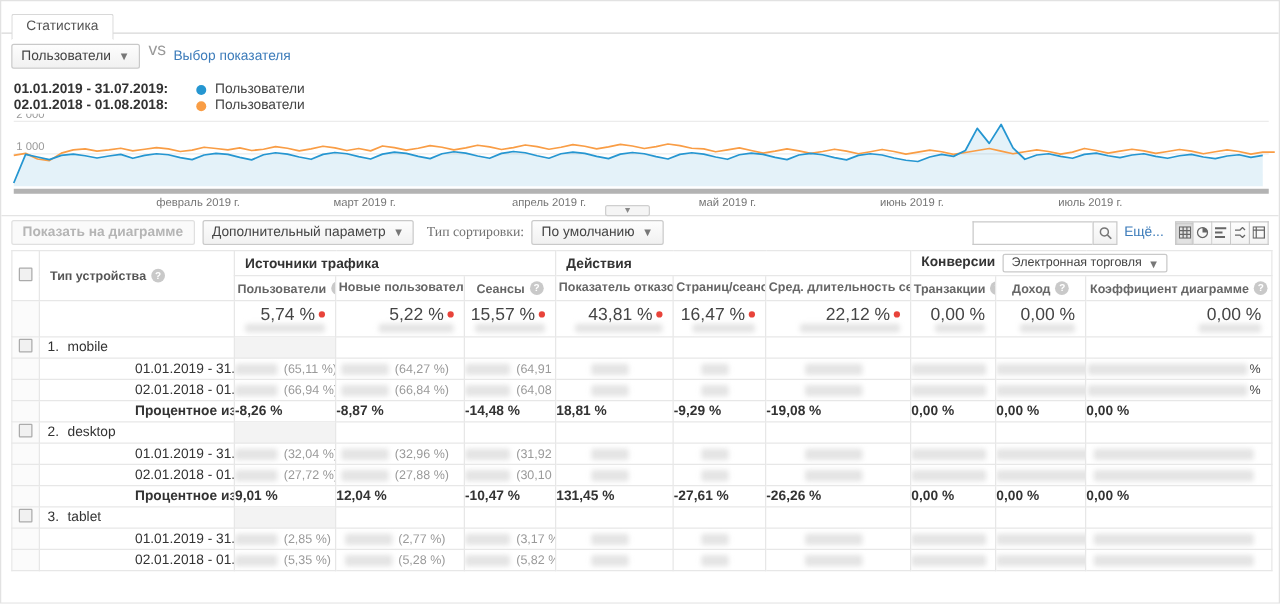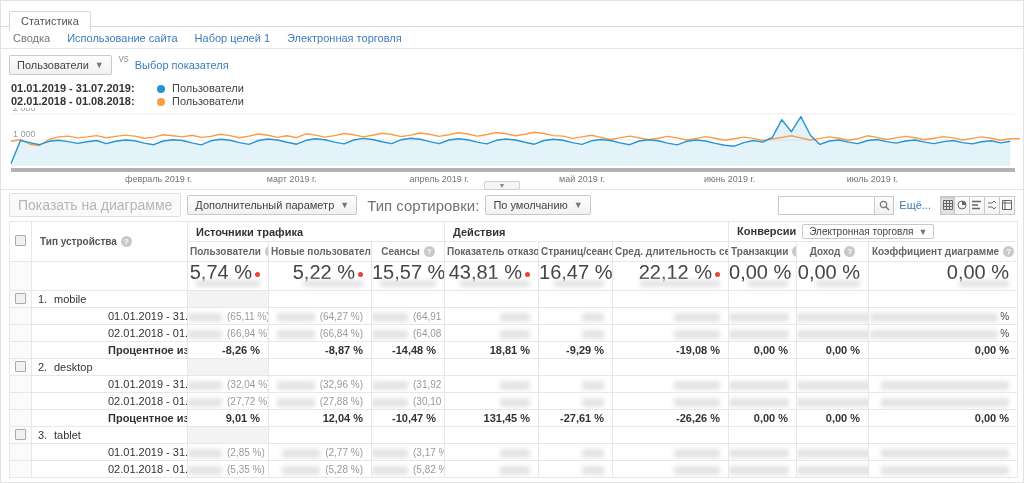--- a/index.html
+++ b/index.html
@@ -14,21 +14,21 @@
   
   .subnav { display:flex; gap:17px; padding:5px 12px 4px; border-bottom:1px solid #e6e6e6; font-size:11px; }
   .subnav-item { color:#3d7cba; cursor:pointer; }
   .subnav-item.active { color:#767676; cursor:default; }
 
   
   .toolbar { display:flex; align-items:center; padding:4px 8px 3px; font-size:11px; }
   .dd-btn { display:inline-flex; align-items:center; gap:6px; border:1px solid #c9c9c9; border-radius:2px;
             background:linear-gradient(#fdfdfd,#f1f1f1); color:#444; padding:3px 7px; font-size:11px; cursor:pointer; white-space:nowrap; }
   .caret { font-size:9px; color:#777; }
-  .vs-glyph { color:#999; font-size:10px; margin:0 6px 12px 7px; }
+  .vs-glyph { color:#999; font-size:14px; margin:0 6px 12px 7px; }
   .link { color:#3d7cba; cursor:pointer; text-decoration:none; font-size:11px; }
   .toolbar-right { margin-left:auto; display:flex; align-items:center; gap:6px; }
   .seg { display:inline-flex; }
   .seg-btn { border:1px solid #c9c9c9; border-left:none; background:linear-gradient(#fdfdfd,#f3f3f3);
              padding:3px 9px; font-size:11px; color:#444; cursor:pointer; }
   .seg-btn:first-child { border-left:1px solid #c9c9c9; border-radius:2px 0 0 2px; }
   .seg-btn:last-child { border-radius:0 2px 2px 0; }
   .seg-btn.selected { background:#e6e6e6; box-shadow:inset 0 1px 2px rgba(0,0,0,.15); color:#222; }
   .icon-btn { border:1px solid #c9c9c9; background:linear-gradient(#fdfdfd,#f3f3f3); padding:2px 5px; cursor:pointer; display:inline-flex; align-items:center; border-radius:2px; height:20px; }
   .icon-btn.selected { background:#e6e6e6; box-shadow:inset 0 1px 2px rgba(0,0,0,.15); }
@@ -42,22 +42,22 @@
 
   
   .chart-wrap { position:relative; border-bottom:1px solid #e4e4e4; height:82px; }
   .chart-handle { position:absolute; left:483px; bottom:-1px; width:36px; height:9px; background:#f5f5f5;
                   border:1px solid #cfcfcf; border-radius:2px; font-size:7px; color:#888; text-align:center; line-height:7px; cursor:pointer; }
 
   
   .primary-row { padding:4px 10px 1px; font-size:11px; color:#737373; }
   .primary-row b { color:#333; font-weight:bold; margin-left:4px; }
   .controls { display:flex; align-items:center; padding:3px 8px 4px; gap:6px; }
-  .btn-disabled { border:1px solid #e0e0e0; background:#fafafa; color:#b5b5b5; padding:3px 8px; font-size:14px; border-radius:2px; }
-  .ctl-label { font-size:15px; color:#737373; margin-left:4px; }
+  .btn-disabled { border:1px solid #e0e0e0; background:#fafafa; color:#b5b5b5; padding:3px 8px; font-size:11px; border-radius:2px;font-weight:bold; }
+  .ctl-label { font-size:11px; color:#737373; margin-left:4px;font-family:Liberation Serif, serif; }
   .controls-right { margin-left:auto; display:flex; align-items:center; gap:5px; }
   .search-box { display:inline-flex; }
   .search-input { width:96px; height:19px; border:1px solid #c9c9c9; border-right:none; font-size:11px; padding:0 4px; outline:none; }
   .search-btn { width:20px; height:19px; border:1px solid #c9c9c9; background:linear-gradient(#fdfdfd,#f1f1f1); display:inline-flex; align-items:center; justify-content:center; cursor:pointer; }
   .views { display:inline-flex; margin-left:4px; }
   .view-btn { width:15px; height:19px; border:1px solid #c9c9c9; border-left:none; background:linear-gradient(#fdfdfd,#f3f3f3); display:inline-flex; align-items:center; justify-content:center; cursor:pointer; }
   .view-btn:first-child { border-left:1px solid #c9c9c9; }
   .view-btn.selected { background:#e2e2e2; box-shadow:inset 0 1px 2px rgba(0,0,0,.15); }
 
   
@@ -66,51 +66,45 @@
   th.group-h { font-size:11px; font-weight:bold; color:#333; text-align:left; padding:2px 8px; height:18px; background:#fff; }
   th.metric-h { font-size:10px; font-weight:bold; color:#666; text-align:center; padding:2px 2px; height:20px; }
   th.dim-h { font-size:10px; font-weight:bold; color:#555; text-align:left; padding:2px 8px; }
   .help-ic { display:inline-block; width:11px; height:11px; border-radius:50%; background:#c9c9c9; color:#fff;
              font-size:8px; line-height:11px; text-align:center; margin-left:4px; vertical-align:1px; cursor:pointer; font-weight:bold; }
   .hdr-select { display:inline-flex; align-items:center; gap:5px; border:1px solid #c9c9c9; border-radius:2px; background:#fff;
                 font-size:10px; font-weight:normal; color:#444; padding:1px 6px; margin-left:6px; cursor:pointer; }
   .cb { display:inline-block; width:11px; height:11px; border:1px solid #ababab; background:#f1f1f1; border-radius:1px; cursor:pointer; }
   td.cb-cell { text-align:center; background:#fbfbfb; }
   tr.summary-row td { height:29px; vertical-align:top; }
-  .sum-val { font-size:20px; color:#444; text-align:right; padding:3px 8px 0 0; line-height:15px; }
+  .sum-val { font-size:14px; color:#444; text-align:right; padding:3px 8px 0 0; line-height:15px; }
   .red-dot { display:inline-block; width:5px; height:5px; border-radius:50%; background:#e8433a; margin-left:3px; vertical-align:2px; }
   .blur { display:inline-block; background:#e4e4e4; border-radius:2px; filter:blur(2px); height:9px; vertical-align:middle; }
   .sum-blur { display:block; margin:0 8px 0 auto; height:7px; }
   tr.body-row td { height:17px; color:#333; }
-  td.num { text-align:right; padding-right:8px; }
+  td.num { text-align:left; padding-right:8px; }
   tr.sec-head td.name-cell { padding-left:6px; color:#333; }
   .sec-idx { display:inline-block; width:16px; color:#333; }
   td.hl { background:#f3f3f3; }
   td.sub-label { padding-left:76px; color:#444; }
   tr.pct-row td { font-weight:bold; }
-  td.mix { text-align:right; padding-right:8px; }
+  td.mix { text-align:center; padding-right:8px; }
   .share { color:#9a9a9a; font-size:10px; margin-left:5px; }
   .kf-suffix { color:#444; font-size:10px; margin-left:2px; }
   svg text { font-family:"Liberation Sans","DejaVu Sans",sans-serif; }
 </style>
 </head>
 <body>
 
 <div class="page">
 
   <div class="tabbar">
     <span class="tab">Статистика</span>
   </div>
 
-  <div class="subnav">
-      <span class="subnav-item active">Сводка</span>
-      <span class="subnav-item">Использование сайта</span>
-      <span class="subnav-item">Набор целей 1</span>
-      <span class="subnav-item">Электронная торговля</span>
-    </div>
 
   <div class="toolbar">
     <span class="dd-btn">
       <span>Пользователи</span>
       <span class="caret">▼</span>
     </span>
     <span class="vs-glyph">vs</span>
     <a class="link">Выбор показателя</a>
   </div>
 

